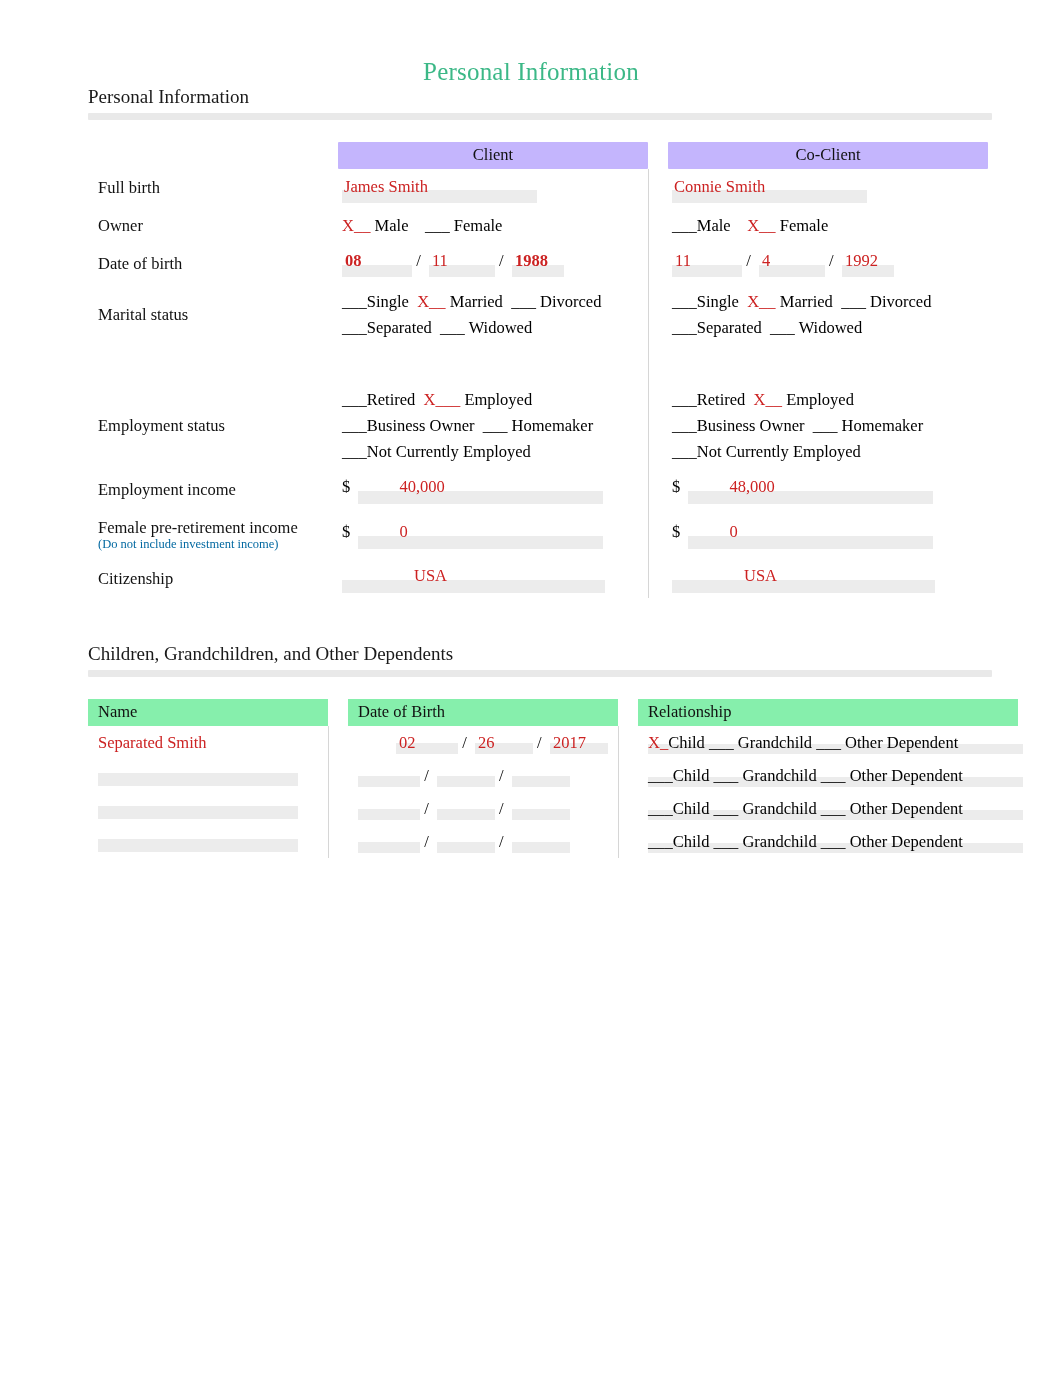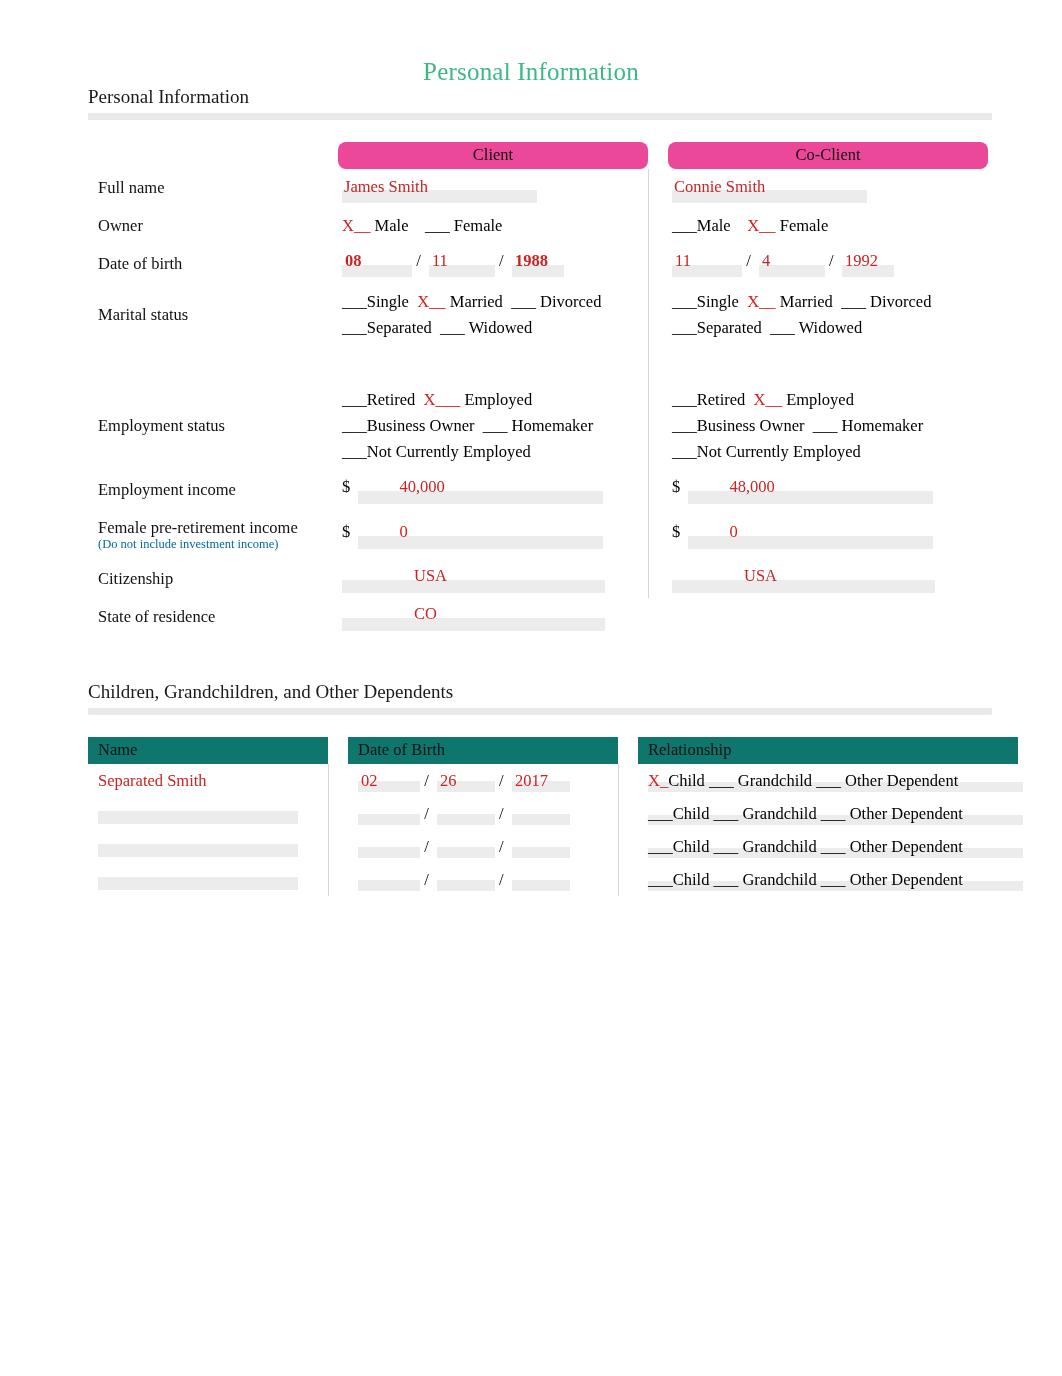--- a/index.html
+++ b/index.html
@@ -68,24 +68,24 @@
   .col-label { width: 250px; }
   .col-client { width: 310px; }
   .col-gap { width: 20px; }
   .col-coclient { width: 320px; }
 
   .vdiv {
     border-left: 1px solid #d6d6d6;
   }
   .colhead {
     text-align: center;
-    background: #ec4899;
+    background: #c4b5fd;
     font-size: 17px;
     padding: 3px 0 4px 0 !important;
-    border-radius: 8px;
+    border-radius: 1px;
     color: #111;
   }
   .rowlabel {
     padding: 9px 0 9px 10px !important;
     color: #111;
   }
   .sublabel {
     font-size: 12.5px;
     display: block;
     line-height: 13px;
@@ -187,21 +187,21 @@
     margin-left: 88px;
     width: 912px;
     table-layout: fixed;
   }
   table.dep td {
     vertical-align: top;
     padding: 0;
     font-size: 16.5px;
   }
   .dep-h {
-    background: #0f766e;
+    background: #86efac;
     padding: 3px 0 4px 10px !important;
     font-size: 16.5px;
     color: #111;
   }
   .dep-cellpad { padding: 5px 0 5px 10px !important; }
   .dep-bar {
     height: 13px;
     background: #ececec;
     width: 200px;
     margin-top: 9px;
@@ -274,21 +274,21 @@
 
         <tbody>
             <tr>
           <td></td>
           <td class="colhead">Client</td>
           <td></td>
           <td class="colhead">Co-Client</td>
         </tr>
 
         <tr>
-          <td class="rowlabel">Full name</td>
+          <td class="rowlabel">Full birth</td>
           <td class="cellpad">
             <div class="namefield">
               <div class="bar"></div>
               <div class="t">James Smith</div>
             </div>
           </td>
           <td class="vdiv"></td>
           <td class="cellpad">
             <div class="namefield">
               <div class="bar"></div>
@@ -486,31 +486,20 @@
           </td>
           <td class="vdiv"></td>
           <td class="cellpad">
             <div class="plain">
               <span class="bar"></span>
               <span class="t">USA</span>
             </div>
           </td>
         </tr>
 
-        <tr>
-          <td class="rowlabel">State of residence</td>
-          <td class="cellpad">
-            <div class="plain">
-              <span class="bar"></span>
-              <span class="t">CO</span>
-            </div>
-          </td>
-          <td></td>
-          <td></td>
-        </tr>
 
       </tbody>
         </table>
     </div>
   </div>
 
   <div class="section" style="margin-top:45px;">
     <div class="section-head">
       <span class="label">Children, Grandchildren, and Other Dependents</span>
       <div class="section-rule"></div>
@@ -535,21 +524,21 @@
           <td class="dep-h">Relationship</td>
         </tr>
 
         <tr>
           <td class="dep-cellpad">
             <div class="dep-name">Separated Smith</div>
           </td>
           <td class="vdiv-dep"></td>
           <td class="dep-cellpad">
             <div class="dob-row">
-              <span class="seg" style="width:62px;">
+              <span class="seg" style="width:62px;margin-left:38px;">
                 <span class="segbar" style="width:62px;"></span>
                 <span class="segtxt">02</span>
               </span>
               <span>/&nbsp;</span>
               <span class="seg" style="width:58px;">
                 <span class="segbar" style="width:58px;"></span>
                 <span class="segtxt">26</span>
               </span>
               <span>/&nbsp;</span>
               <span class="seg" style="width:58px;">

